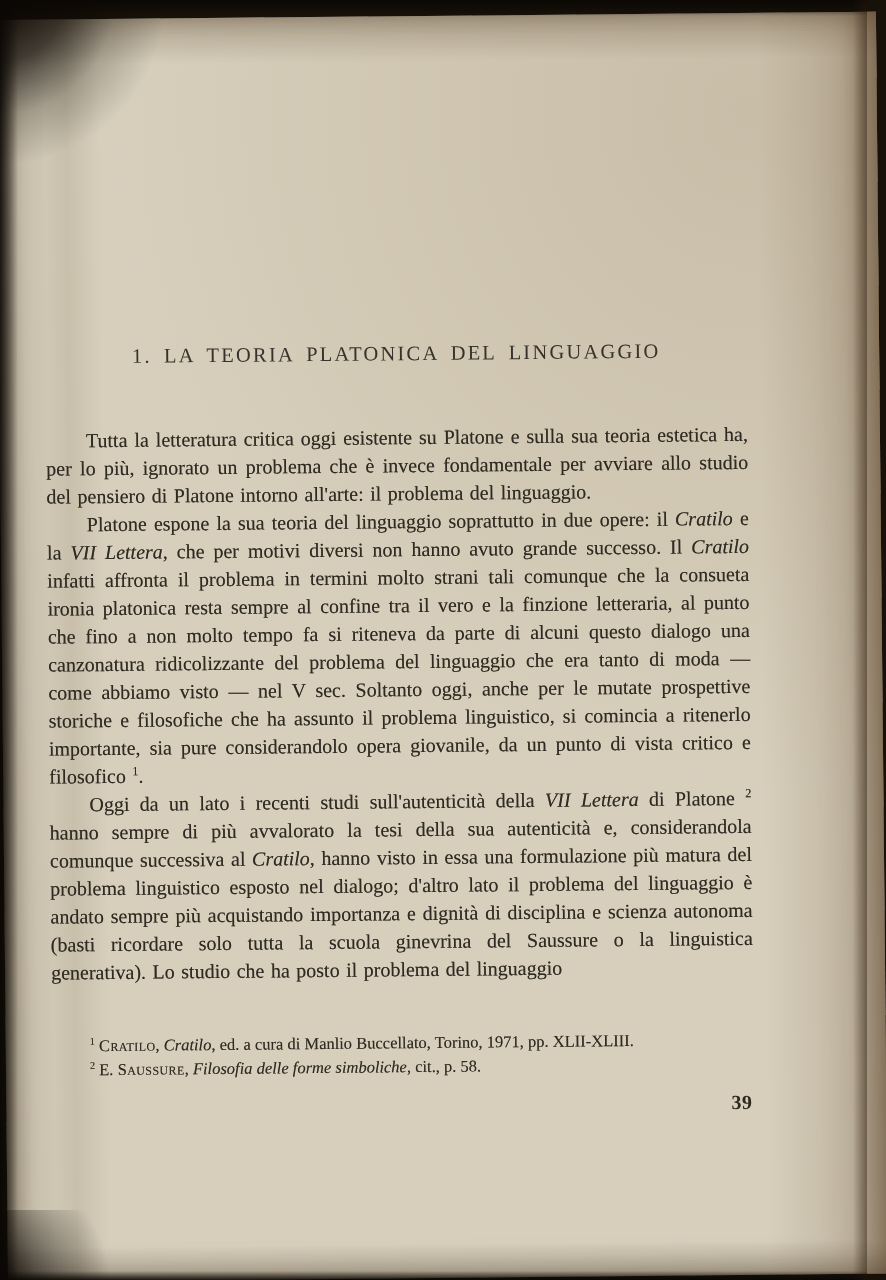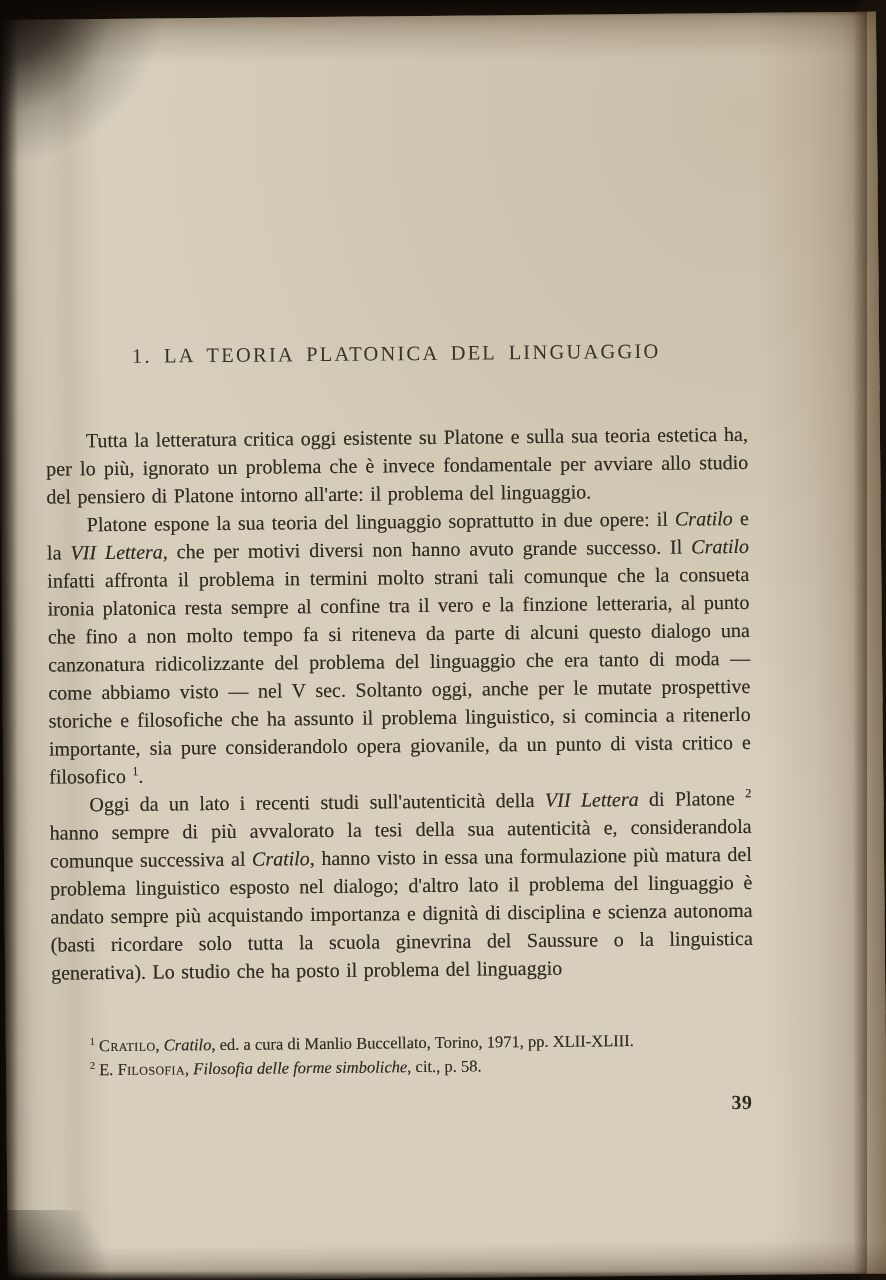--- a/index.html
+++ b/index.html
@@ -121,21 +121,21 @@
       <h1 class="heading">1. LA TEORIA PLATONICA DEL LINGUAGGIO</h1>
 
       <div class="bodytext">
         <p><span>Tutta la letteratura critica oggi esistente su Platone e sulla sua teoria estetica ha, per lo più, ignorato un problema che è invece fondamentale per avviare allo studio del pensiero di Platone intorno all'arte: il problema del linguaggio.</span></p>
         <p><span>Platone espone la sua teoria del linguaggio soprattutto in due opere: il </span><span class="it">Cratilo</span><span> e la </span><span class="it">VII Lettera</span><span>, che per motivi diversi non hanno avuto grande successo. Il </span><span class="it">Cratilo</span><span> infatti affronta il problema in termini molto strani tali comunque che la consueta ironia platonica resta sempre al confine tra il vero e la finzione letteraria, al punto che fino a non molto tempo fa si riteneva da parte di alcuni questo dialogo una canzonatura ridicolizzante del problema del linguaggio che era tanto di moda — come abbiamo visto — nel V sec. Soltanto oggi, anche per le mutate prospettive storiche e filosofiche che ha assunto il problema linguistico, si comincia a ritenerlo importante, sia pure considerandolo opera giovanile, da un punto di vista critico e filosofico </span><span class="sup">1</span><span>.</span></p>
         <p><span>Oggi da un lato i recenti studi sull'autenticità della </span><span class="it">VII Lettera</span><span> di Platone </span><span class="sup">2</span><span> hanno sempre di più avvalorato la tesi della sua autenticità e, considerandola comunque successiva al </span><span class="it">Cratilo</span><span>, hanno visto in essa una formulazione più matura del problema linguistico esposto nel dialogo; d'altro lato il problema del linguaggio è andato sempre più acquistando importanza e dignità di disciplina e scienza autonoma (basti ricordare solo tutta la scuola ginevrina del Saussure o la linguistica generativa). Lo studio che ha posto il problema del linguaggio</span></p>
       </div>
 
       <div class="footnotes">
         <p><span class="sup">1</span><span> </span><span class="sc">Cratilo</span><span>, </span><span class="it">Cratilo</span><span>, ed. a cura di Manlio Buccellato, Torino, 1971, pp. XLII-XLIII.</span></p>
-        <p><span class="sup">2</span><span> E. </span><span class="sc">Filosofia</span><span>, </span><span class="it">Filosofia delle forme simboliche</span><span>, cit., p. 58.</span></p>
+        <p><span class="sup">2</span><span> E. </span><span class="sc">Saussure</span><span>, </span><span class="it">Filosofia delle forme simboliche</span><span>, cit., p. 58.</span></p>
       </div>
 
       <div class="pagenum">39</div>
 
     </div>
   </div>
 
   <div class="corner-tl"></div>
   <div class="corner-bl"></div>
   <div class="edge-top"></div>

